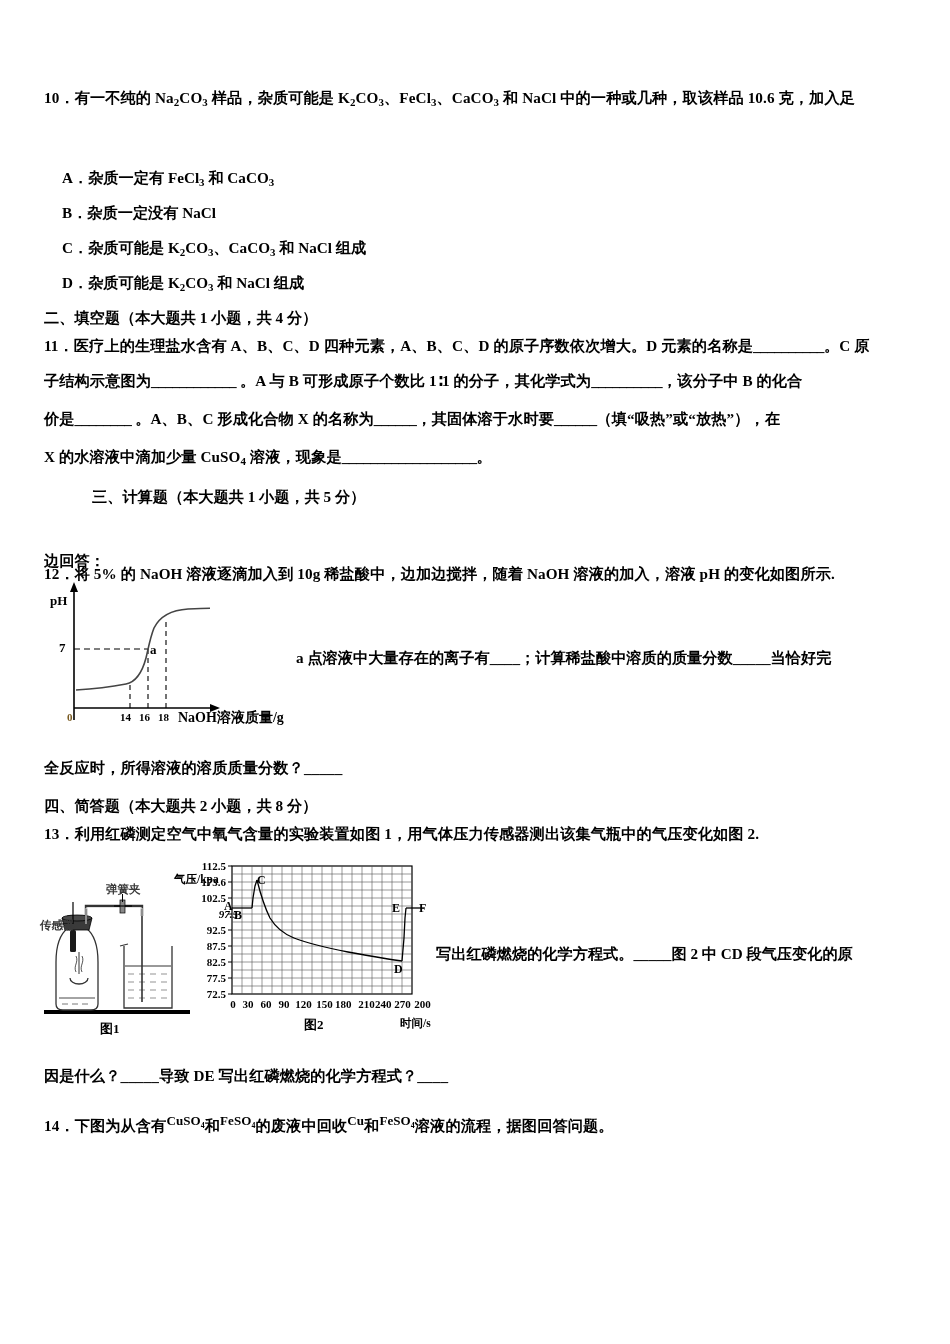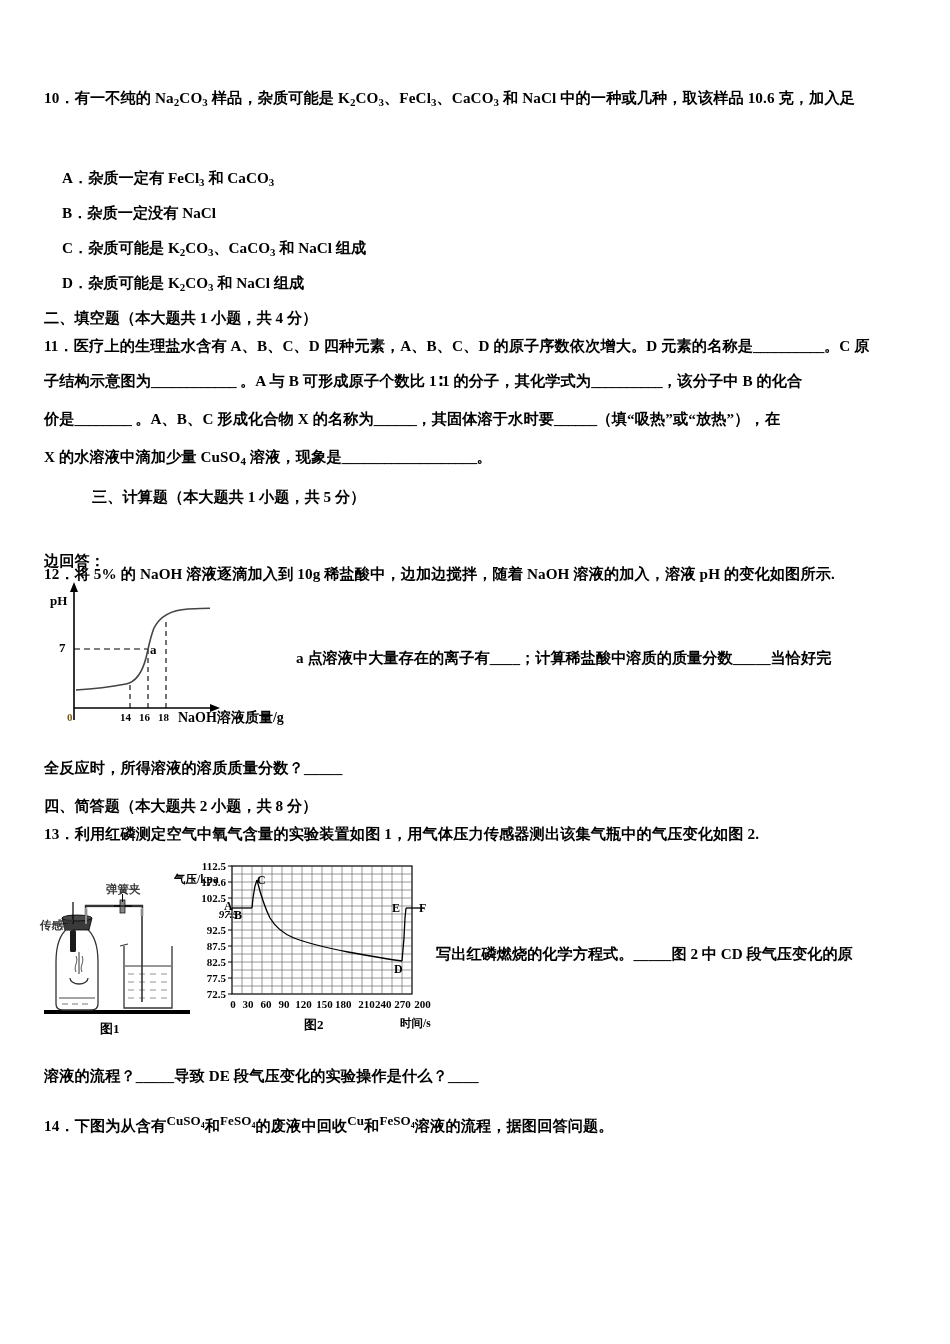--- a/index.html
+++ b/index.html
@@ -361,19 +361,19 @@
     <span class="tick-lbl" style="left:199px; top:140px; width:14px; text-align:center;">240</span>
     <span class="tick-lbl" style="left:216px; top:140px; width:21px; text-align:center;">270</span>
     <span class="tick-lbl" style="left:236px; top:140px; width:21px; text-align:center;">200</span>
 
     <span class="fig-cap" style="left:128px; top:158px;">图2</span>
     <span class="axis-lbl" style="left:224px; top:158px;">时间/s</span>
   </div>
 
   <div class="side-text" style="left:436px; top:944px;">写出红磷燃烧的化学方程式。_____图 2 中 CD 段气压变化的原</div>
 
-  <div class="q-line" style="left:44px; top:1068px;">溶液的流程？_____导致 DE 段气压变化的实验操作是什么？____</div>
+  <div class="q-line" style="left:44px; top:1068px;">因是什么？_____导致 DE 写出红磷燃烧的化学方程式？____</div>
 
   <div class="q-line" style="left:44px; top:1114px;">
     <span>14．下图为从含有</span><span class="frac-up">CuSO₄</span><span>和</span><span class="frac-up">FeSO₄</span><span>的废液中回收</span><span class="frac-up">Cu</span><span>和</span><span class="frac-up">FeSO₄</span><span>溶液的流程，据图回答问题。</span>
   </div>
 
 </div>
 
 </body></html>

